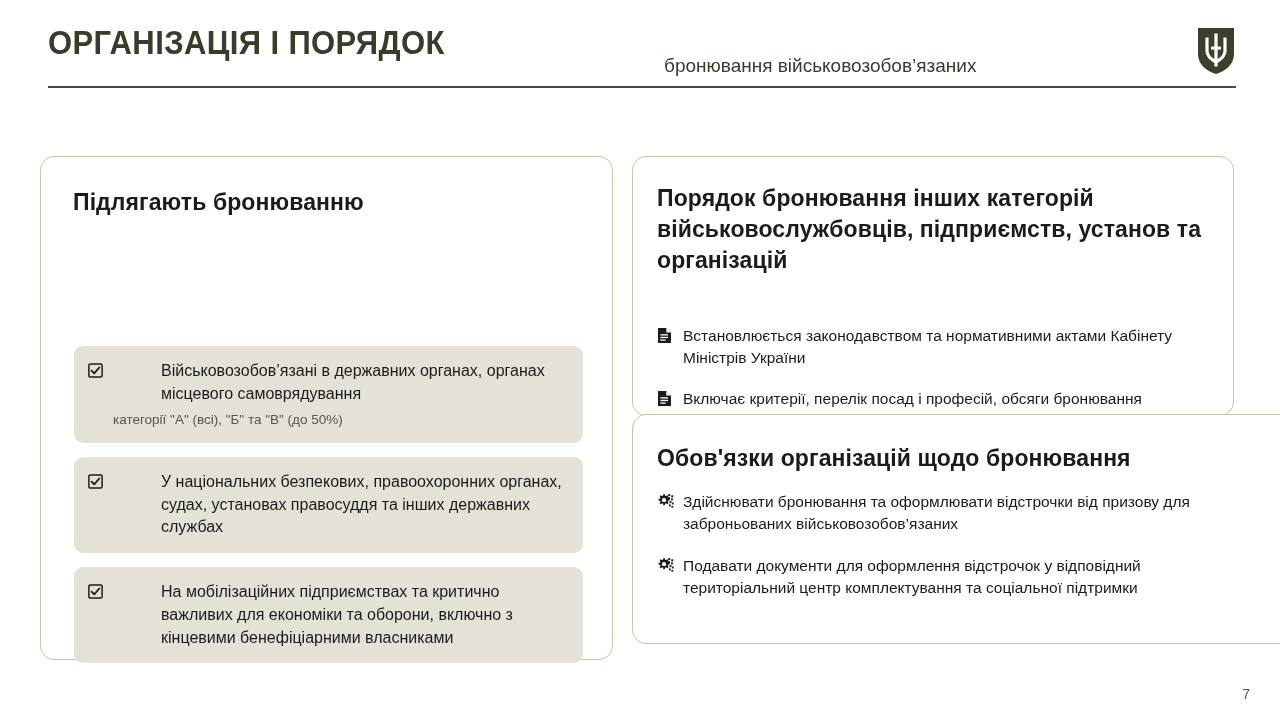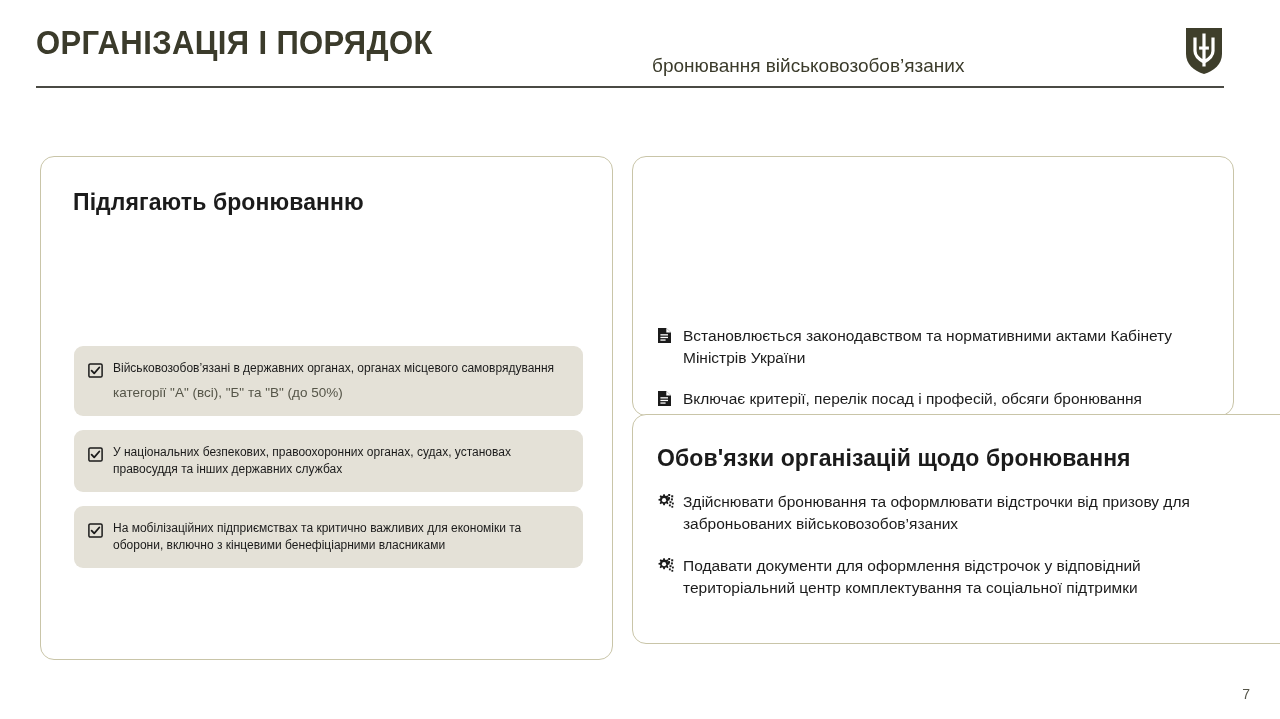--- a/index.html
+++ b/index.html
@@ -15,21 +15,21 @@
   .slide {
     position: relative;
     width: 1280px;
     height: 719px;
     background: #ffffff;
   }
 
   
   .header {
     position: absolute;
-    left: 36px;
+    left: 48px;
     top: 26px;
     width: 1188px;
     height: 66px;
   }
 
   .header-row {
     display: flex;
     align-items: baseline;
     height: 56px;
   }
@@ -123,24 +123,25 @@
   }
 
   .check-box {
     flex: 0 0 auto;
     width: 15px;
     height: 15px;
     margin-top: 3px;
   }
 
   .check-text {
-    font-size: 12px;
+    font-size: 16px;
     font-weight: 500;
     color: #1b1b1b;
     line-height: 1.42;
+    margin-left: 48px;
   }
 
   .check-sub {
     margin-top: 6px;
     margin-left: 25px;
     font-size: 13.5px;
     font-weight: 400;
     color: #555548;
     line-height: 1.3;
   }
@@ -254,20 +255,21 @@
           </span>
           <span class="check-text">На мобілізаційних підприємствах та критично важливих для економіки та оборони, включно з кінцевими бенефіціарними власниками</span>
         </div>
       </div>
 
     </div>
   </div>
 
   <div class="card card-rt">
 
+    <div class="card-heading">Порядок бронювання інших категорій військовослужбовців, підприємств, установ та організацій</div>
 
     <div class="bullets">
 
       <div class="bullet-row">
         <span class="bullet-ico">
           <svg width="15" height="17" viewBox="0 0 15 17" aria-hidden="true">
             <path d="M1 1 H9.3 L14 5.6 V16 H1 Z" fill="#1b1b1b"></path>
             <path d="M9.3 1 V5.6 H14" fill="#ffffff"></path>
             <rect x="3.4" y="7.2" width="7.6" height="1.3" fill="#ffffff"></rect>
             <rect x="3.4" y="9.8" width="7.6" height="1.3" fill="#ffffff"></rect>

